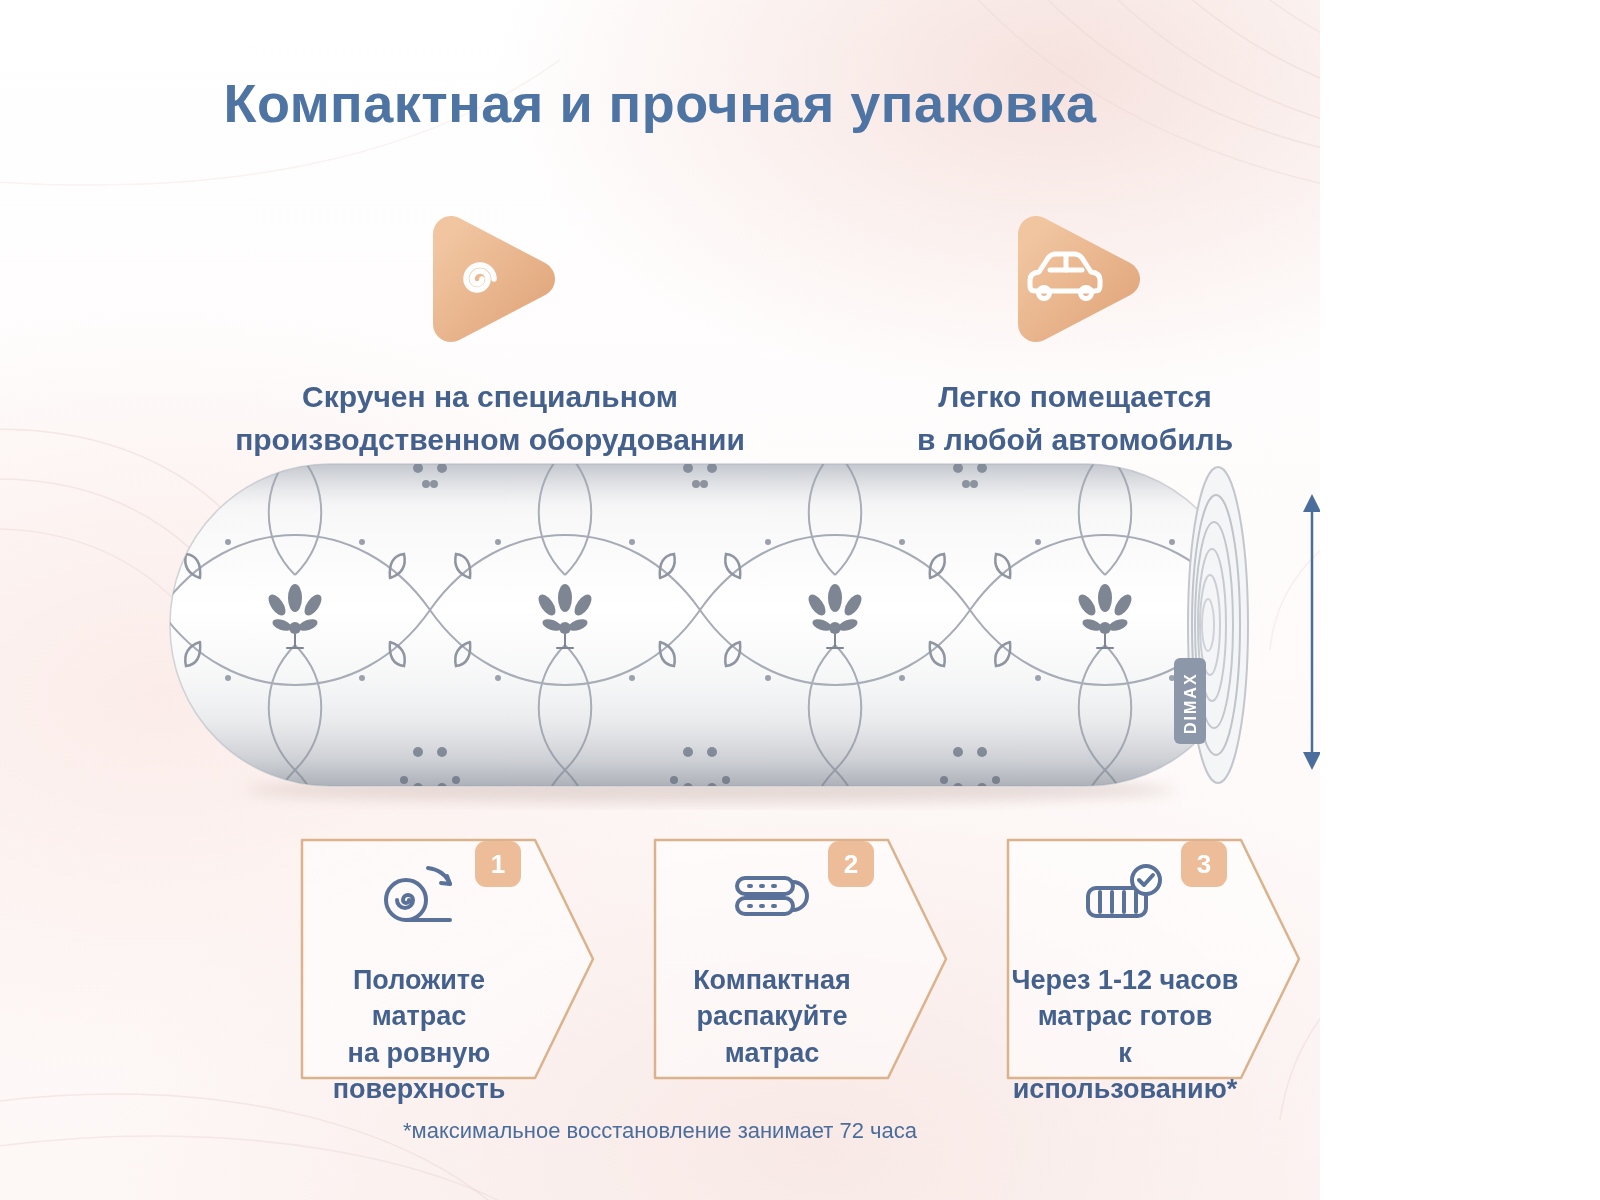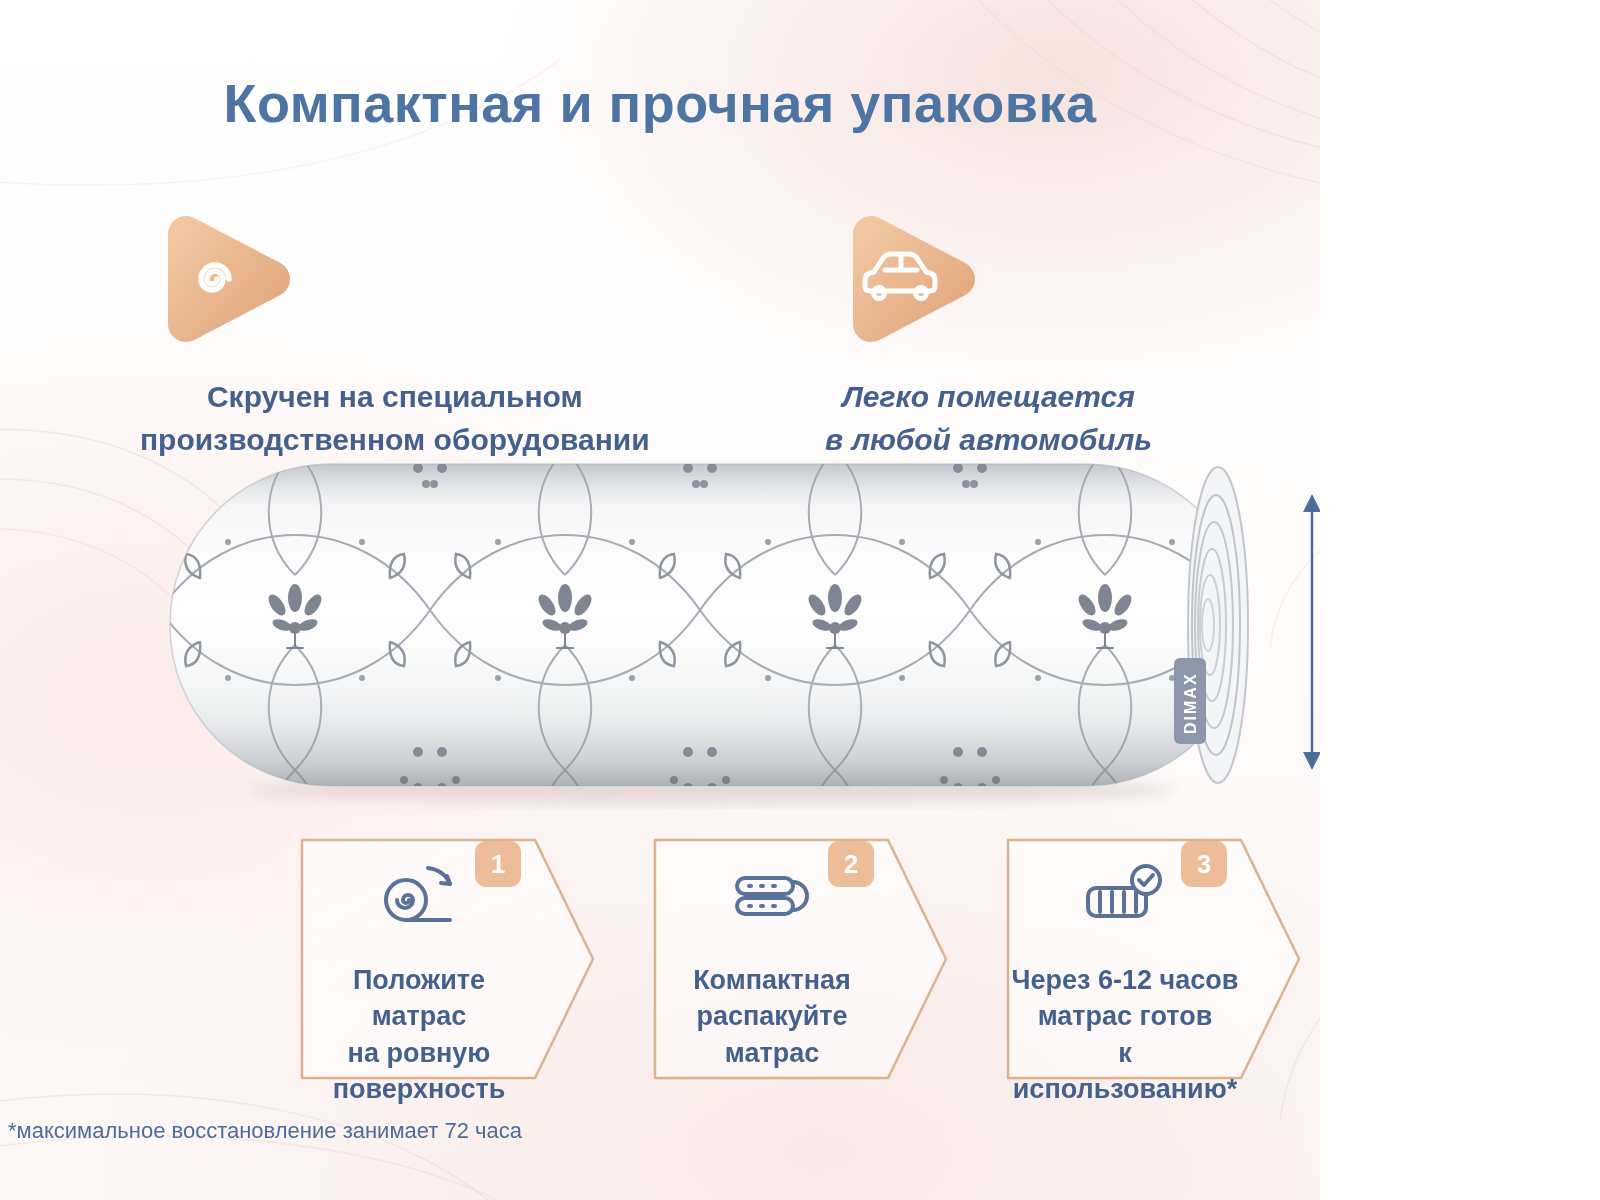--- a/index.html
+++ b/index.html
@@ -10,23 +10,23 @@
       radial-gradient(900px 520px at 80% 6%, #f6e2de 0%, rgba(246,226,222,0) 62%),
       radial-gradient(1000px 640px at 12% 58%, #fbece9 0%, rgba(251,236,233,0) 60%),
       radial-gradient(1200px 700px at 62% 96%, #f8e9e6 0%, rgba(248,233,230,0) 60%),
       linear-gradient(#ffffff, #fdf7f6);
   }
   .bg-waves { position:absolute; left:0; top:0; }
   .title {
     position:absolute; top:72px; left:0; width:100%; text-align:center;
     font-size:54px; font-weight:bold; color:#4e74a4; letter-spacing:.5px;
   }
-  .feature { position:absolute; top:194px; display:flex; flex-direction:column; align-items:flex-start; }
+  .feature { position:absolute; top:194px; display:flex; flex-direction:column; align-items:center; }
   .feature--1 { left:140px; width:700px; }
-  .feature--2 { left:825px; width:500px;font-style:italic; }
+  .feature--2 { left:825px; width:500px; }
   .feature__caption {
     margin-top:12px; font-size:30px; font-weight:600; color:#44618e;
     text-align:center; line-height:1.42; white-space:pre-line;
   }
   .mattress { position:absolute; left:160px; top:450px; }
   .height-arrow { position:absolute; left:1292px; top:492px; }
   .height-label {
     position:absolute; left:1344px; top:610px; font-size:31px; font-weight:bold; color:#44618e;margin-top:25px;
   }
   .steps { position:absolute; left:300px; top:838px; display:flex; gap:58px; }
@@ -36,22 +36,22 @@
   .step-box__badge {
     position:absolute; top:3px; left:175px; width:46px; height:46px; border-radius:11px;
     background:#ecbd98; color:#ffffff; font-size:26px; font-weight:bold;
     display:flex; align-items:center; justify-content:center;
   }
   .step-box__text {
     position:absolute; top:124px; left:4px; width:230px; text-align:center;
     font-size:27px; font-weight:600; color:#44618e; line-height:1.35; white-space:pre-line;
   }
   .footnote {
-    position:absolute; top:1118px; left:0; width:100%; 
-    font-size:22px; color:#4a6d9c;padding-left:8px;
+    position:absolute; top:1118px; left:0; width:100%; text-align:center;
+    font-size:22px; color:#4a6d9c;
   }
 </style>
 </head>
 <body>
 
 <div class="canvas">
 
   <svg class="bg-waves" width="1600" height="1200" viewBox="0 0 1600 1200">
     <g stroke="#ecd8d4" stroke-width="1.5" fill="none">
       <path d="M1020 -30 C1150 120 1360 190 1630 170" opacity=".5"></path>
@@ -257,21 +257,21 @@
         <svg width="92" height="78" viewBox="0 0 92 78">
           <g fill="none" stroke="#5a7299" stroke-width="4" stroke-linecap="round" stroke-linejoin="round">
             <rect x="10" y="34" width="58" height="28" rx="8"></rect>
             <path d="M22 38 v20 M34 38 v20 M46 38 v20 M58 38 v20"></path>
             <circle cx="68" cy="26" r="14" fill="#ffffff"></circle>
             <path d="M61 26 l5 5 l9 -10"></path>
           </g>
         </svg>
       </div>
       <div class="step-box__badge">3</div>
-      <div class="step-box__text">Через 6-12 часов
+      <div class="step-box__text">Через 1-12 часов
 матрас готов
 к использованию*</div>
     </div>
 
   </div>
 
   <div class="footnote">*максимальное восстановление занимает 72 часа</div>
 
 </div>
 

